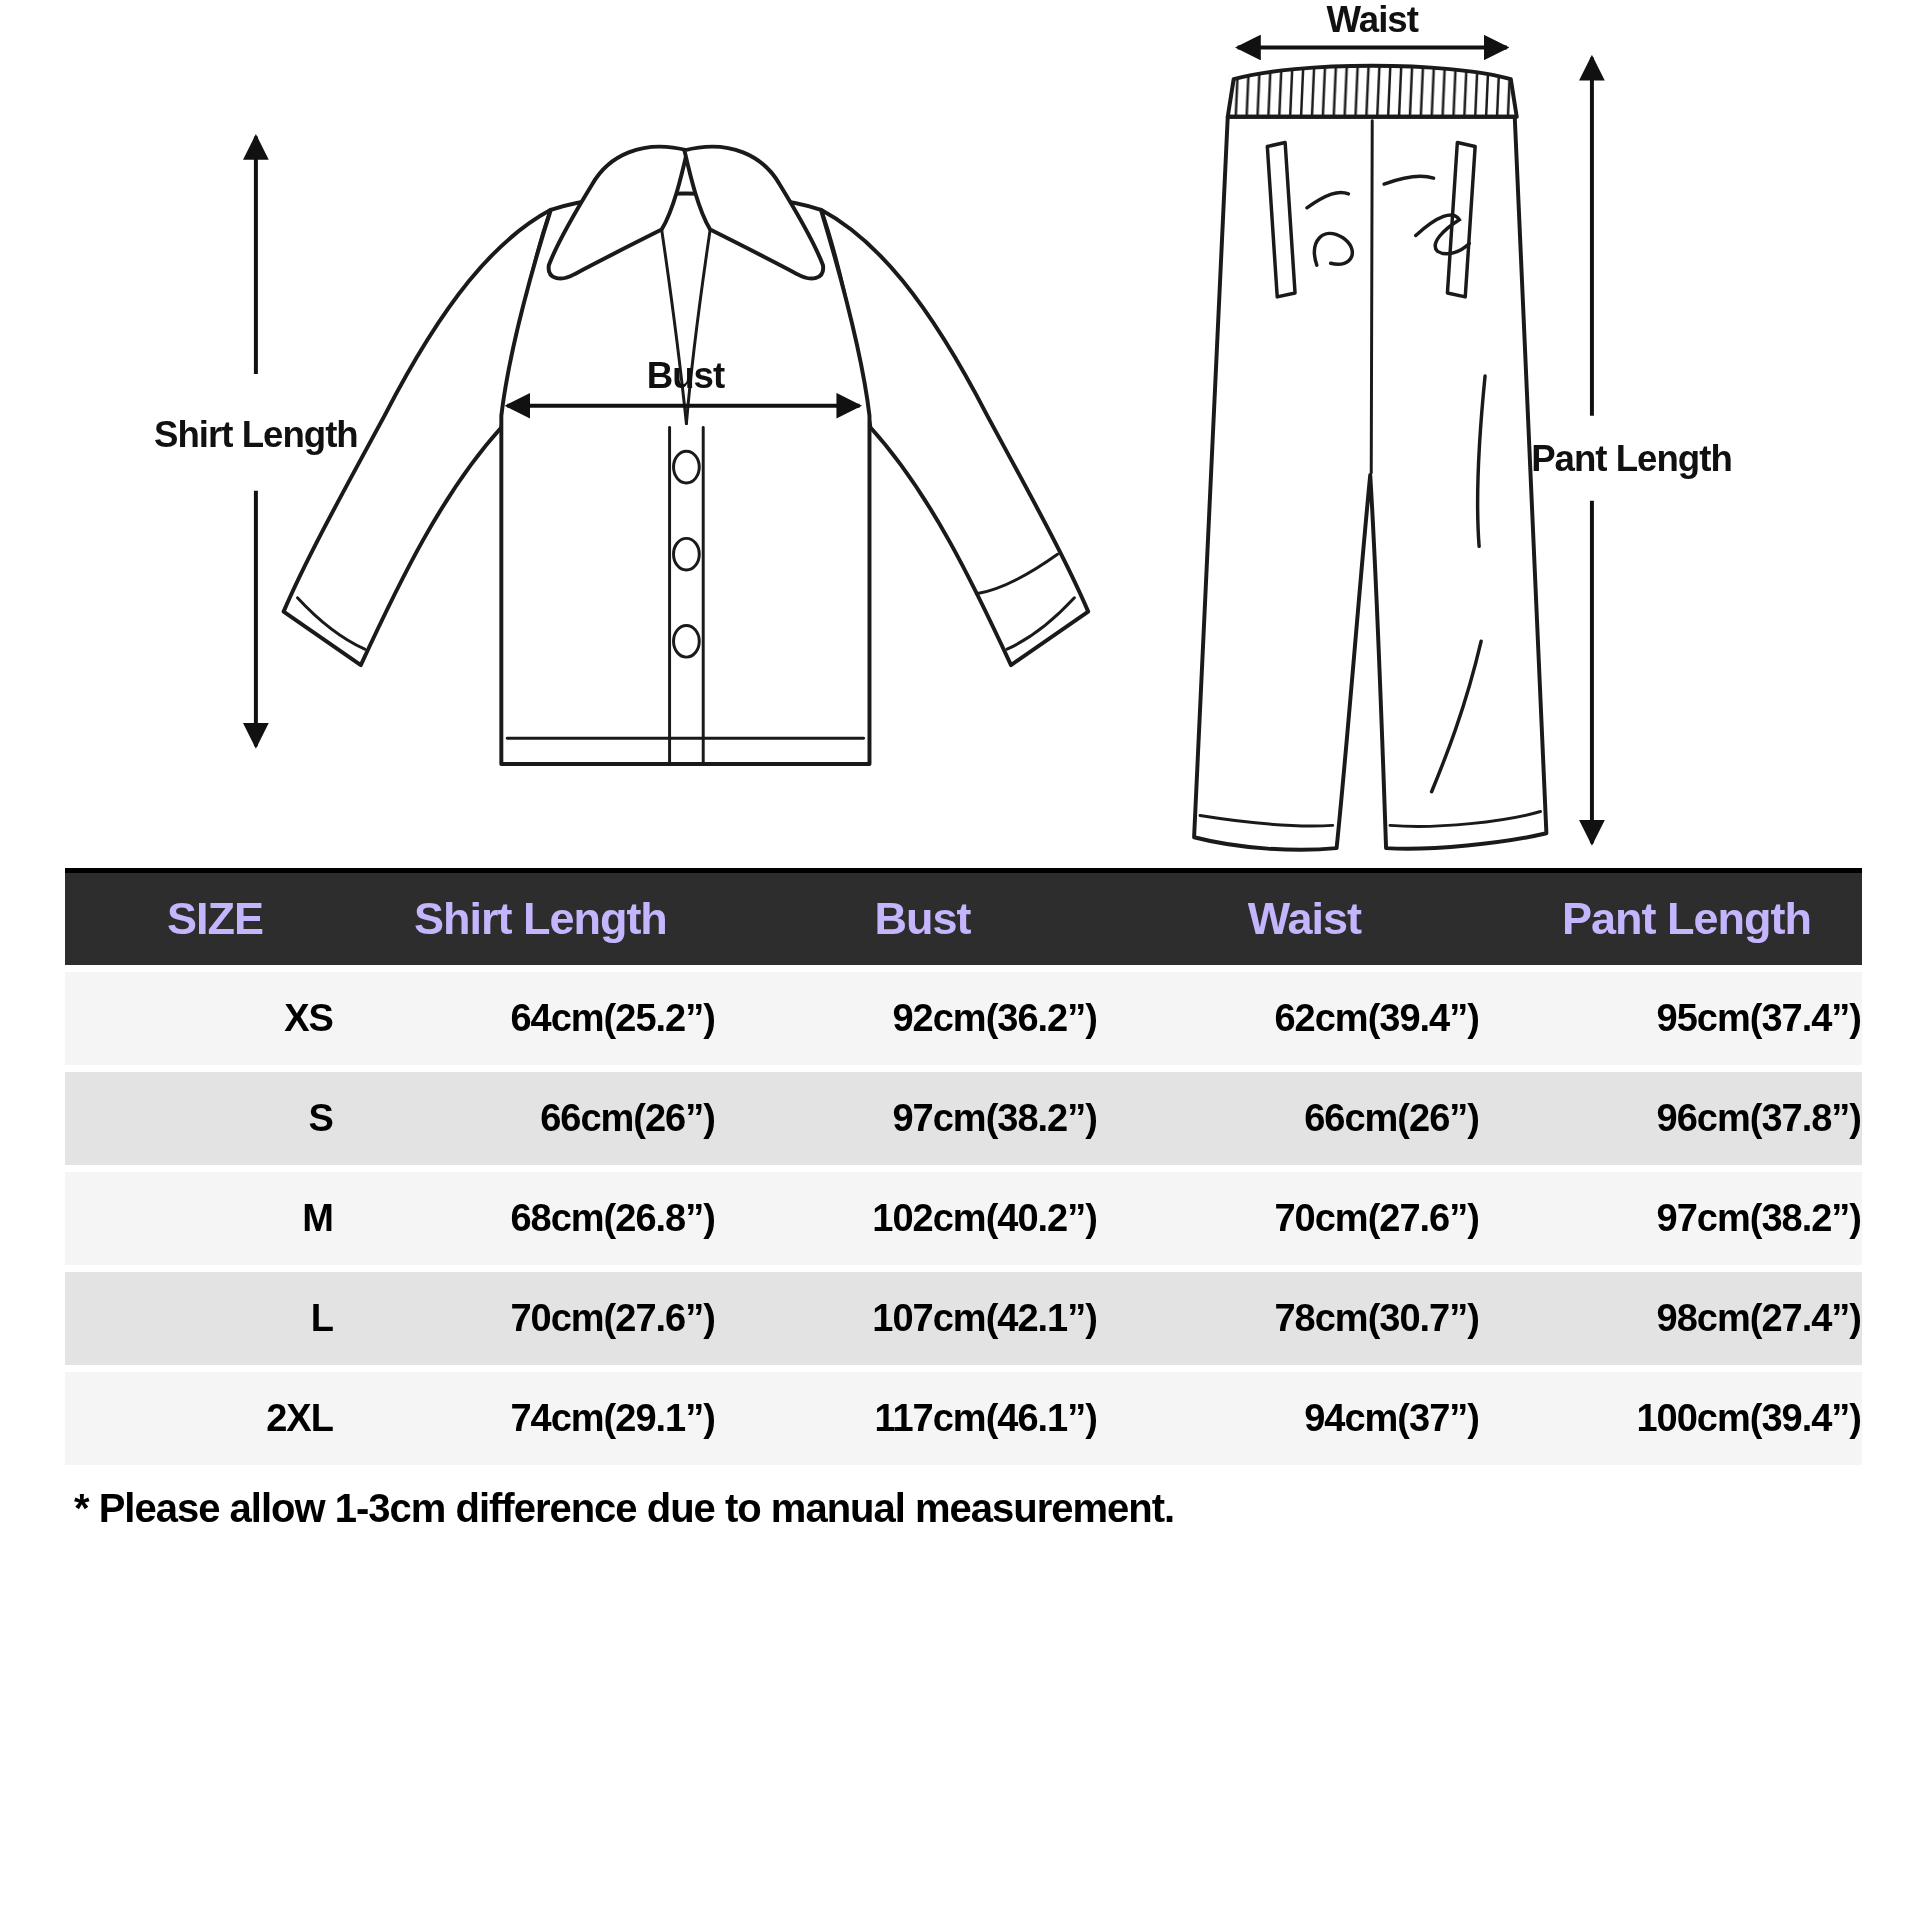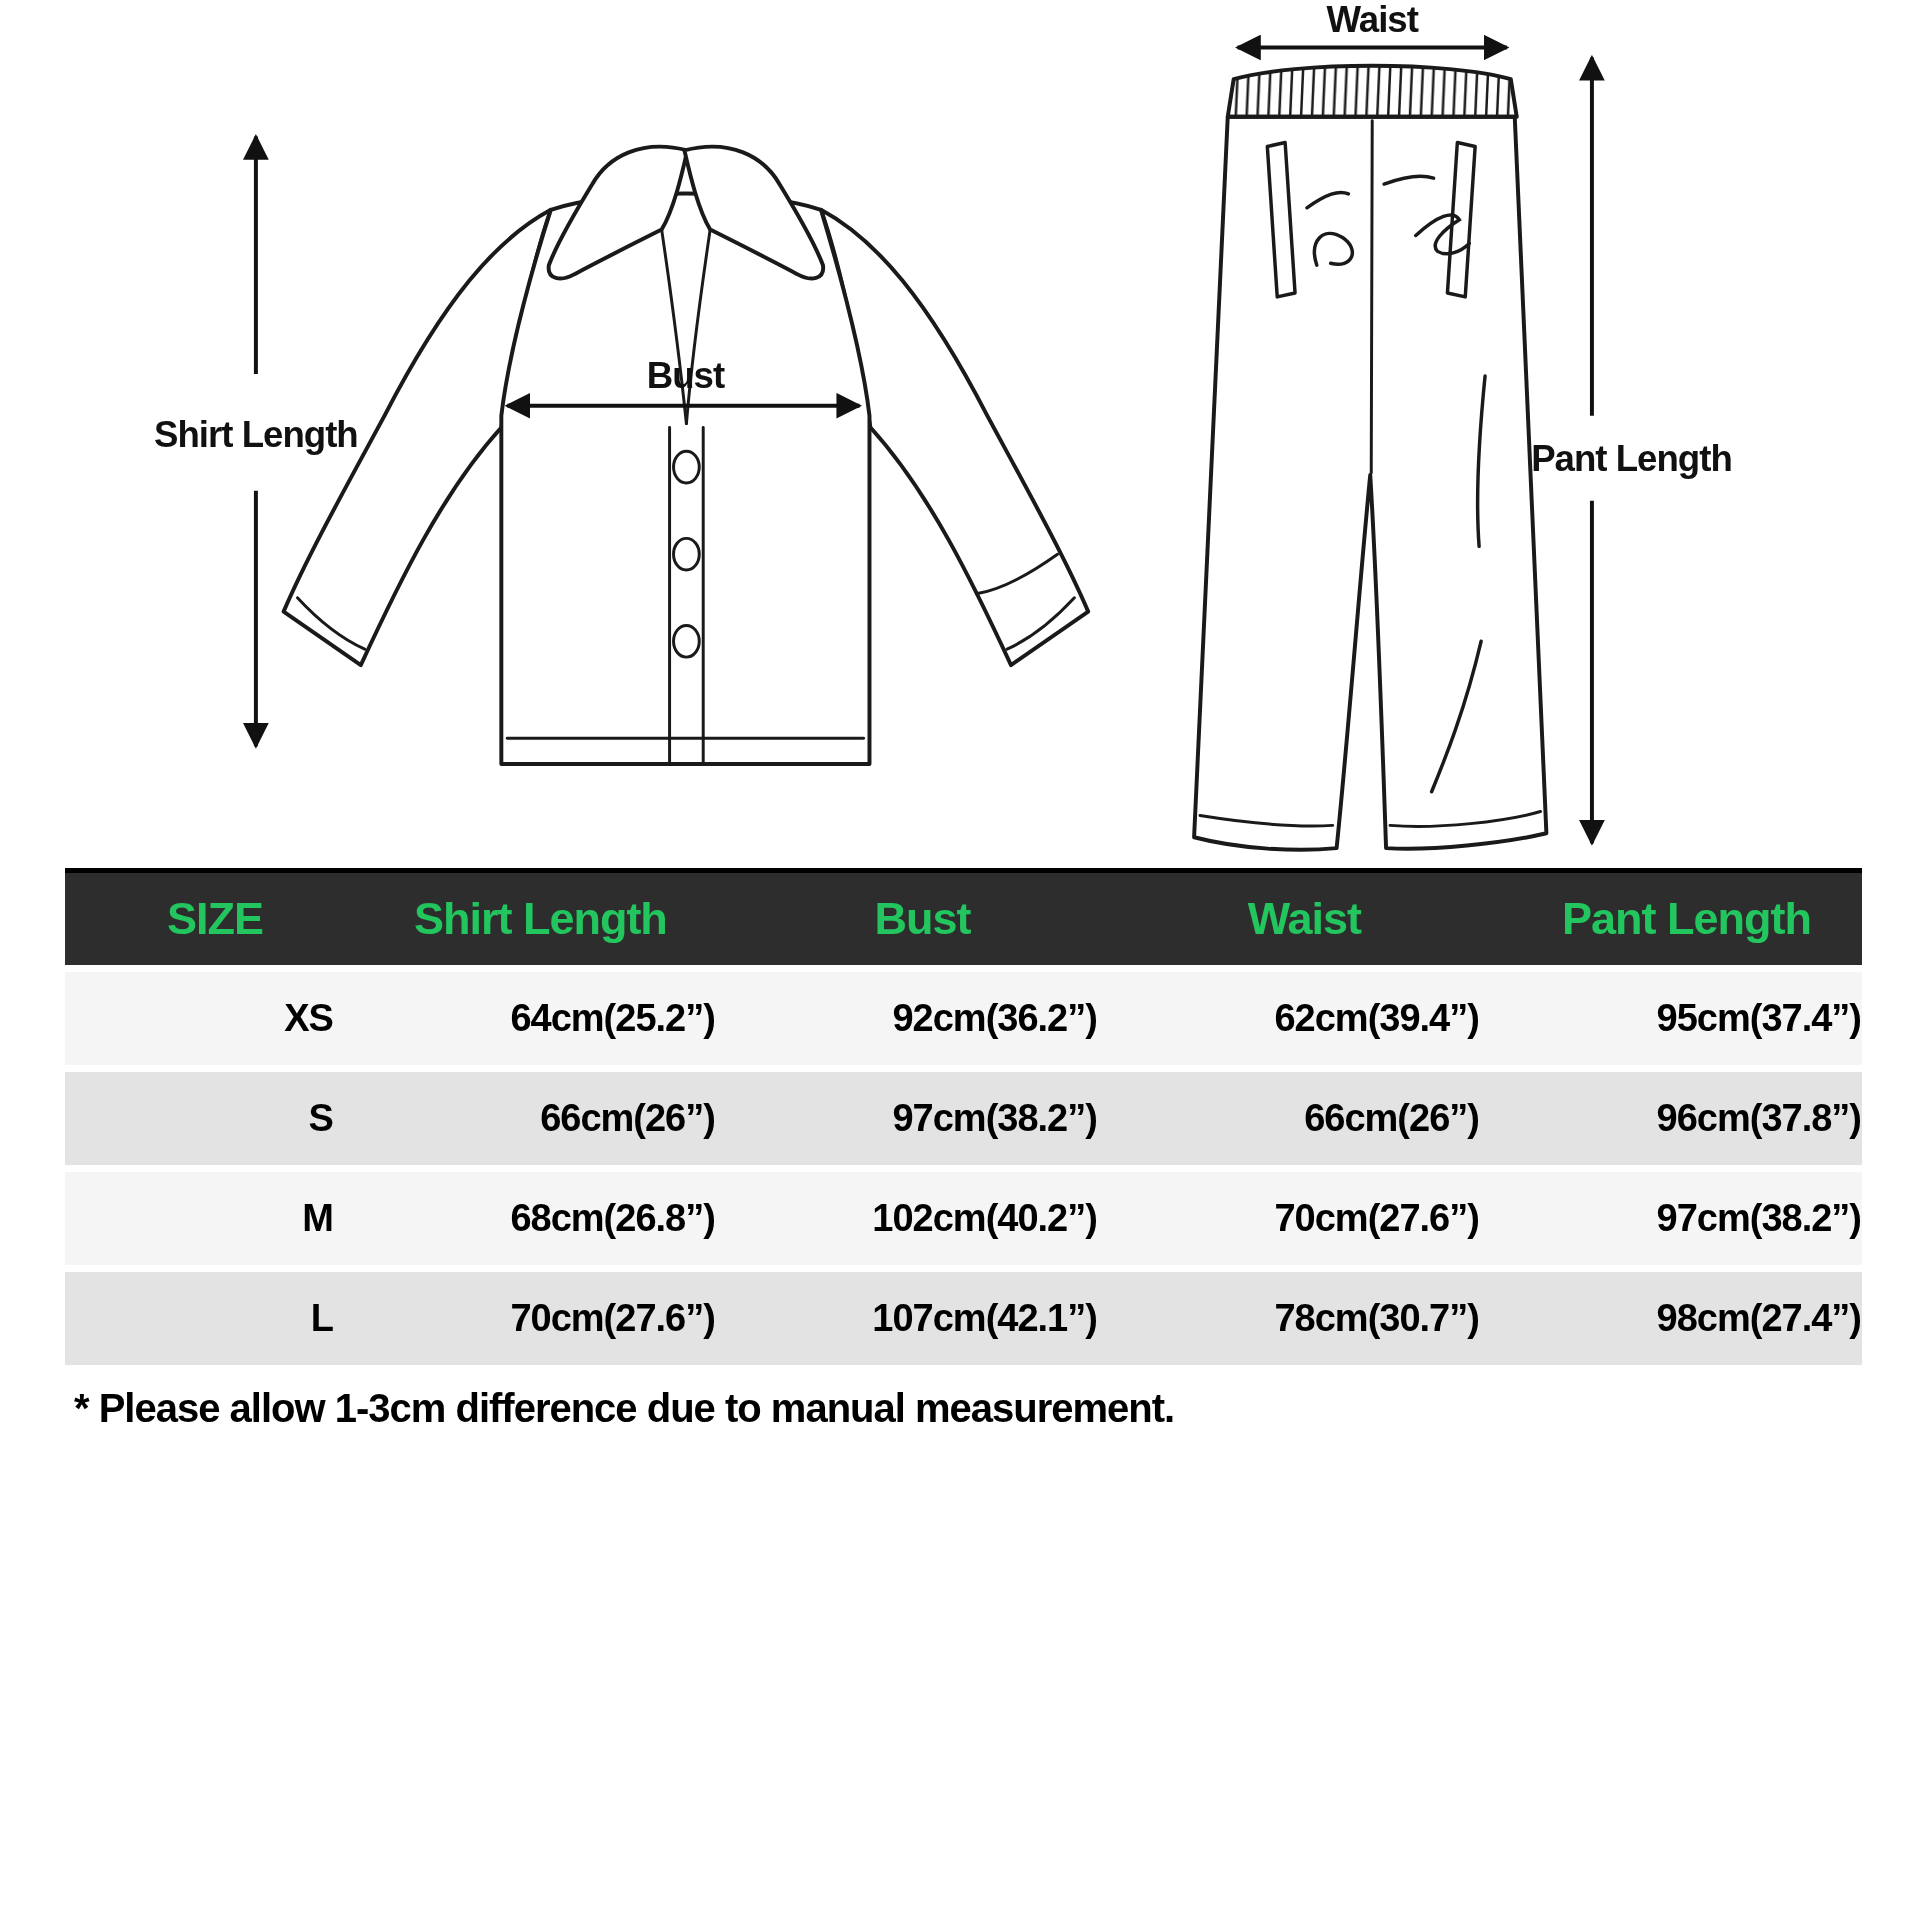--- a/index.html
+++ b/index.html
@@ -25,21 +25,21 @@
   .arrow{stroke:#111111;stroke-width:4;fill:none;}
   table.size-table{
     width:1797px;
     margin:0 auto;
     border-collapse:separate;
     border-spacing:0 7px;
     table-layout:fixed;
   }
   table.size-table th{
     background:#2d2d2d;
-    color:#22c55e;
+    color:#c4b5fd;
     font-size:45px;
     font-weight:bold;
     letter-spacing:-1px;
     height:90px;
     text-align:center;
     border-top:5px solid #000000;
     padding-left:32px;
   }
   table.size-table td{
     font-size:38px;
@@ -186,19 +186,26 @@
         <td>70cm(27.6”)</td>
         <td>97cm(38.2”)</td>
       </tr>
       <tr>
         <td>L</td>
         <td>70cm(27.6”)</td>
         <td>107cm(42.1”)</td>
         <td>78cm(30.7”)</td>
         <td>98cm(27.4”)</td>
       </tr>
+      <tr>
+        <td>2XL</td>
+        <td>74cm(29.1”)</td>
+        <td>117cm(46.1”)</td>
+        <td>94cm(37”)</td>
+        <td>100cm(39.4”)</td>
+      </tr>
     </tbody>
   </table>
 
   <div class="footnote">* Please allow 1-3cm difference due to manual measurement.</div>
 
 </div>
 
 
 </body></html>

